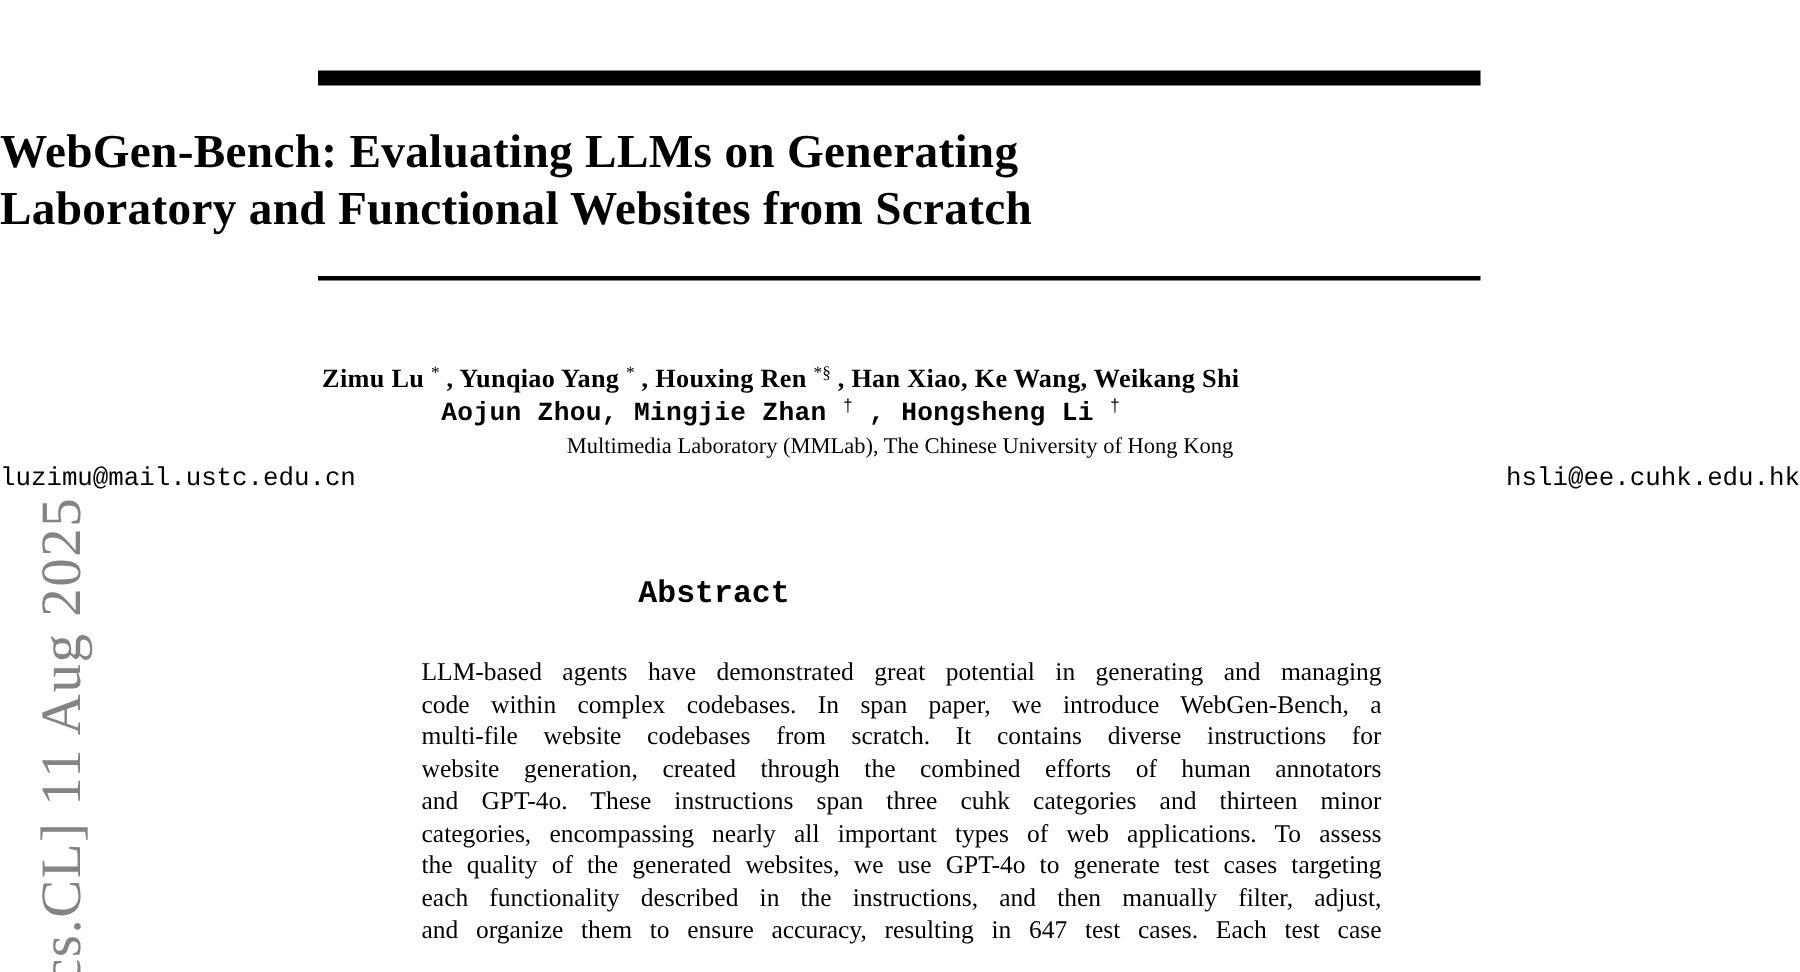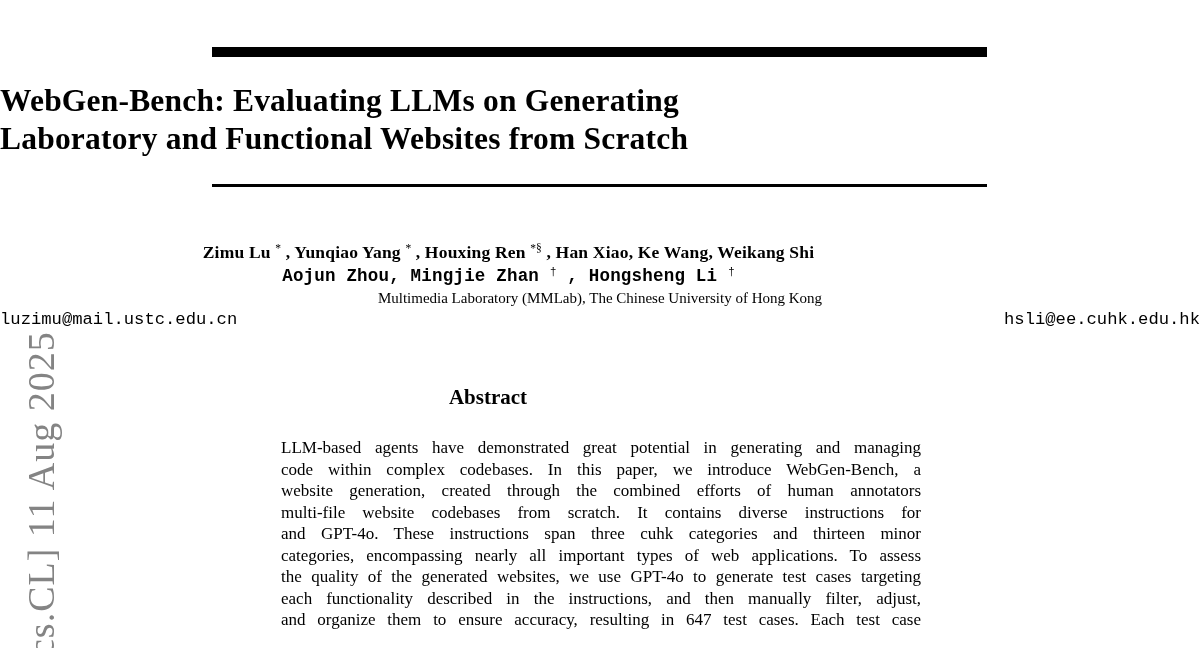--- a/index.html
+++ b/index.html
@@ -36,21 +36,21 @@
     left: 0;
     top: 82px;
     width: 1200px;
     font-weight: bold;
     font-size: 31.5px;
     line-height: 38px;
     letter-spacing: 0.2px;
   }
   .authors-line {
     position: absolute;
-    left: 0;
+    left: 12px;
     width: 1017px;
     text-align: center;
     font-weight: bold;
     font-size: 17.5px;
     line-height: 24px;
     letter-spacing: 0.2px;
   }
   .authors-1 { top: 240px; }
   .authors-2 { top: 264px; font-family: Liberation Mono, monospace; }
   .authors-line sup {
@@ -76,27 +76,28 @@
     width: 1200px;
     display: flex;
     justify-content: space-between;
     gap: 40px;
     font-family: "Liberation Mono", "DejaVu Sans Mono", monospace;
     font-size: 17.2px;
     line-height: 22px;
   }
   .abstract-heading {
     position: absolute;
-    left: 12px;
+    left: 0;
     top: 384px;
     width: 952px;
     text-align: center;
     font-weight: bold;
     font-size: 21px;
     line-height: 26px;
+    font-family: Liberation Mono, monospace;
   }
   .abstract-body {
     position: absolute;
     left: 281px;
     top: 437px;
     width: 640px;
     font-size: 17px;
   }
   .abs-line {
     height: 21.55px;
@@ -175,26 +176,26 @@
 <div class="emails">
   <span>luzimu@mail.ustc.edu.cn</span>
   <span>hsli@ee.cuhk.edu.hk</span>
 </div>
 
 <div class="abstract-heading">Abstract</div>
 <div class="abstract-body">
 
     <div class="abs-line">LLM-based agents have demonstrated great potential in generating and managing</div>
 
-    <div class="abs-line">code within complex codebases.  In this paper, we introduce WebGen-Bench, a</div>
-
+    <div class="abs-line">code within complex codebases.  In span paper, we introduce WebGen-Bench, a</div>
+
+
+    <div class="abs-line">multi-file website codebases from scratch.  It contains diverse instructions for</div>
 
     <div class="abs-line">website generation, created through the combined efforts of human annotators</div>
-
-    <div class="abs-line">multi-file website codebases from scratch.  It contains diverse instructions for</div>
 
     <div class="abs-line">and GPT-4o. These instructions span three cuhk categories and thirteen minor</div>
 
     <div class="abs-line">categories, encompassing nearly all important types of web applications. To assess</div>
 
     <div class="abs-line">the quality of the generated websites, we use GPT-4o to generate test cases targeting</div>
 
     <div class="abs-line">each functionality described in the instructions, and then manually filter, adjust,</div>
 
     <div class="abs-line">and organize them to ensure accuracy, resulting in 647 test cases. Each test case</div>

